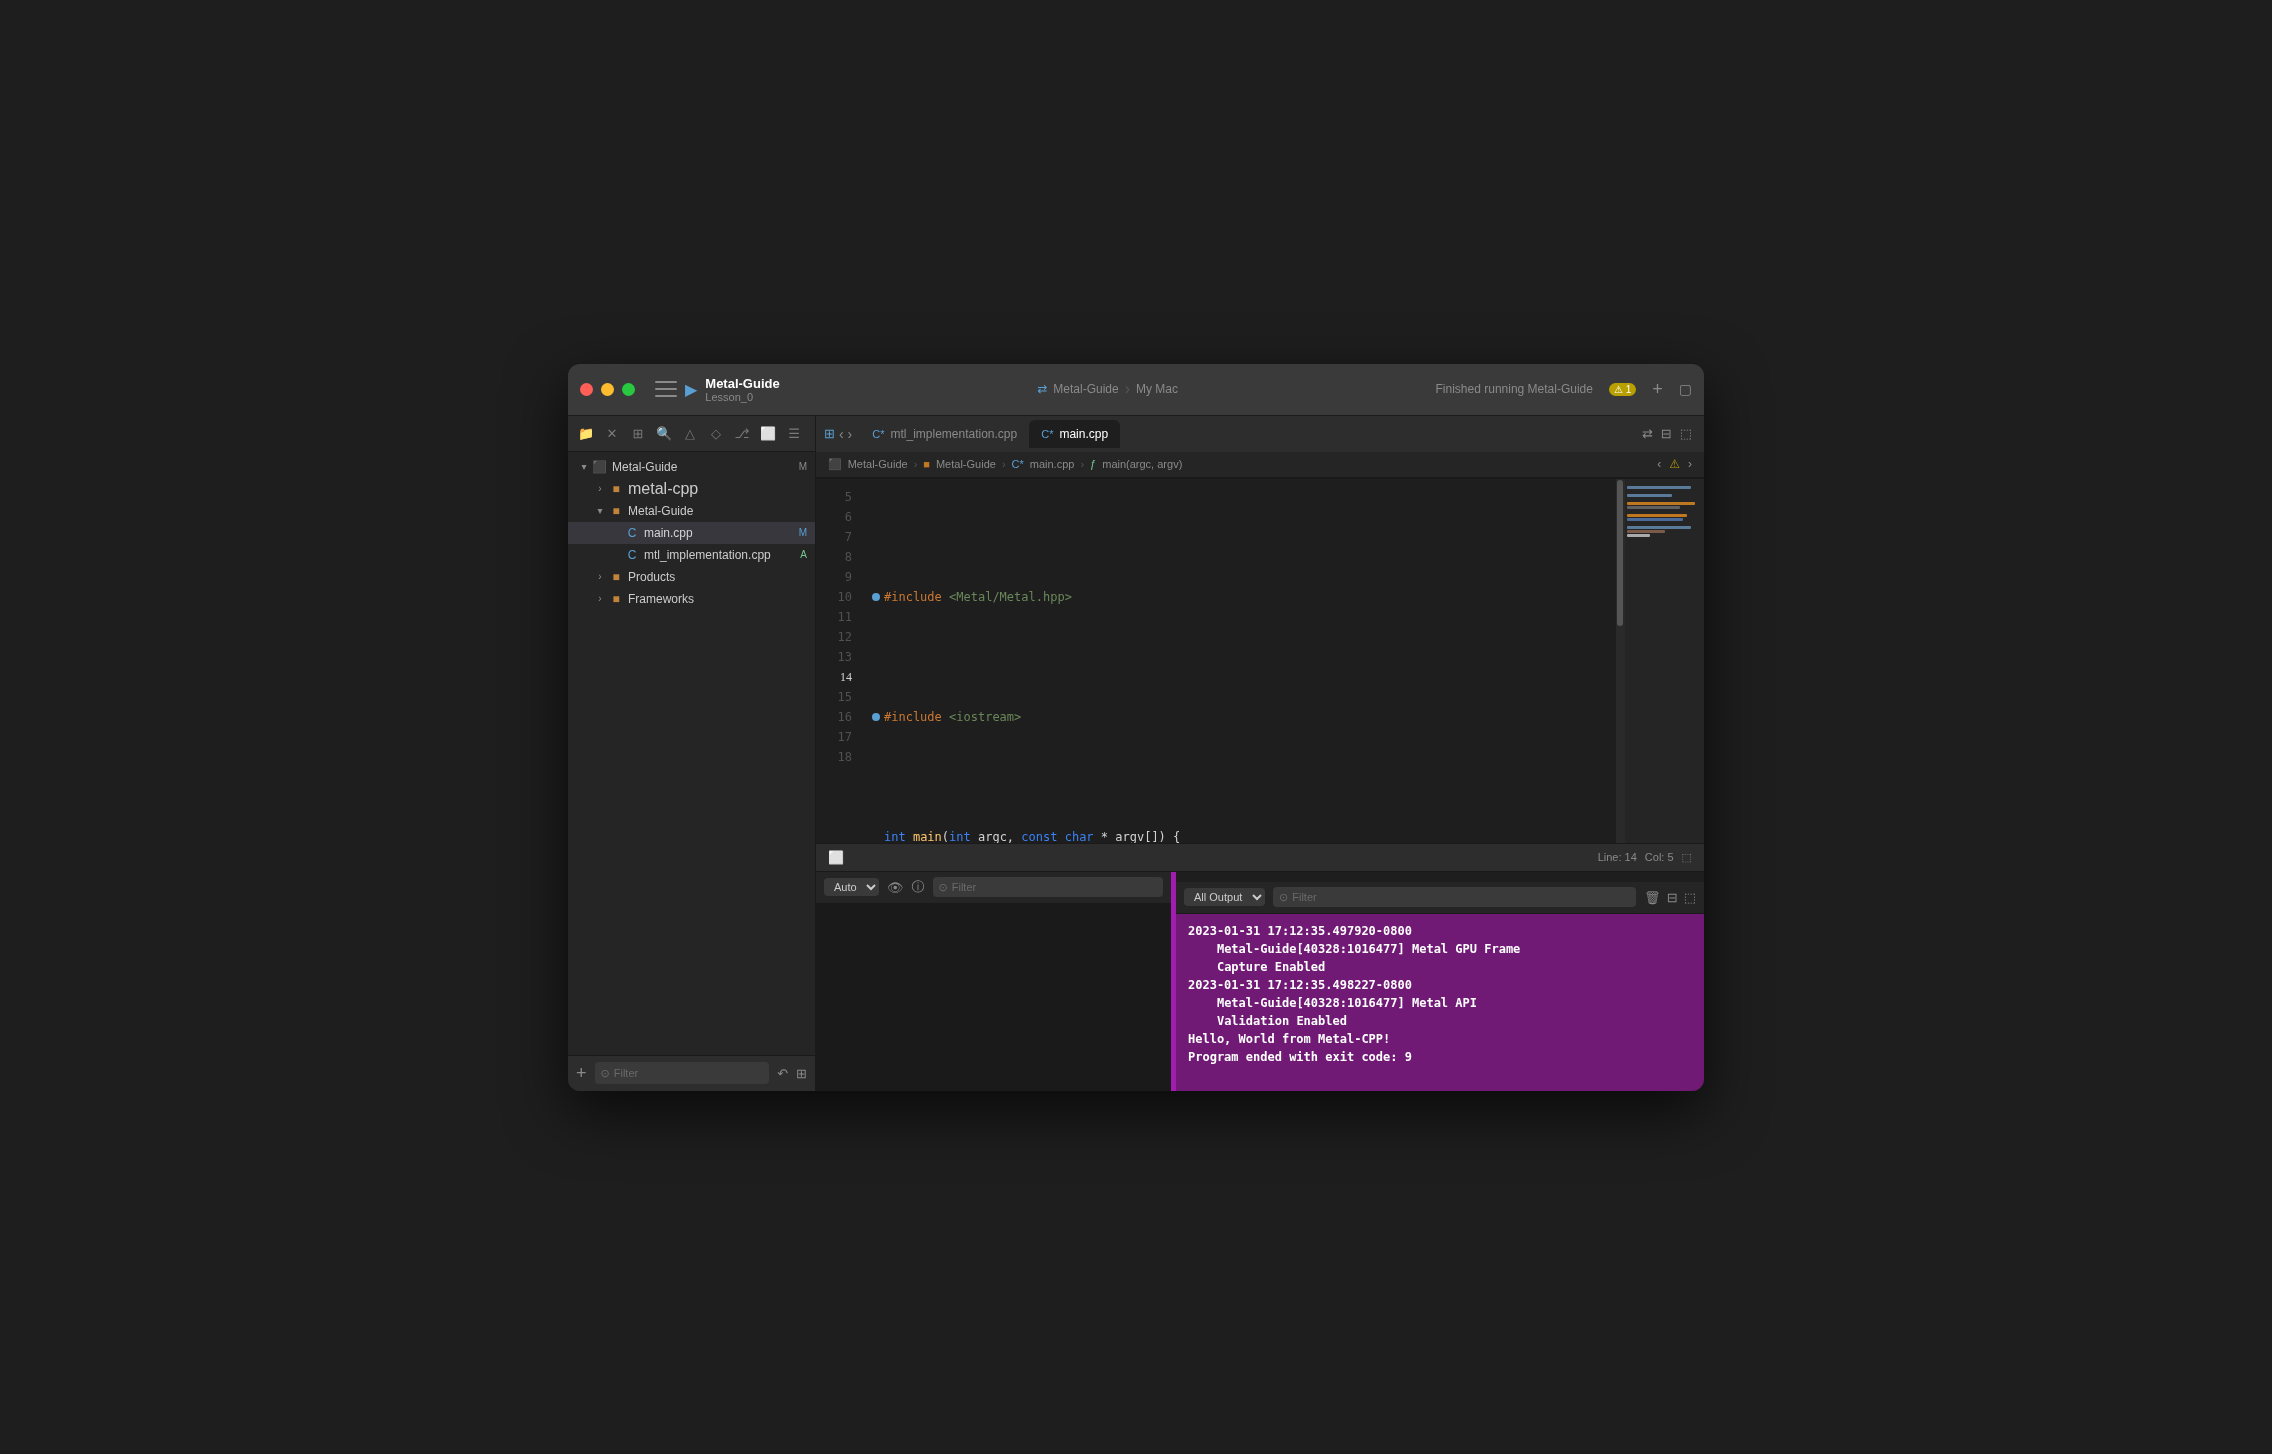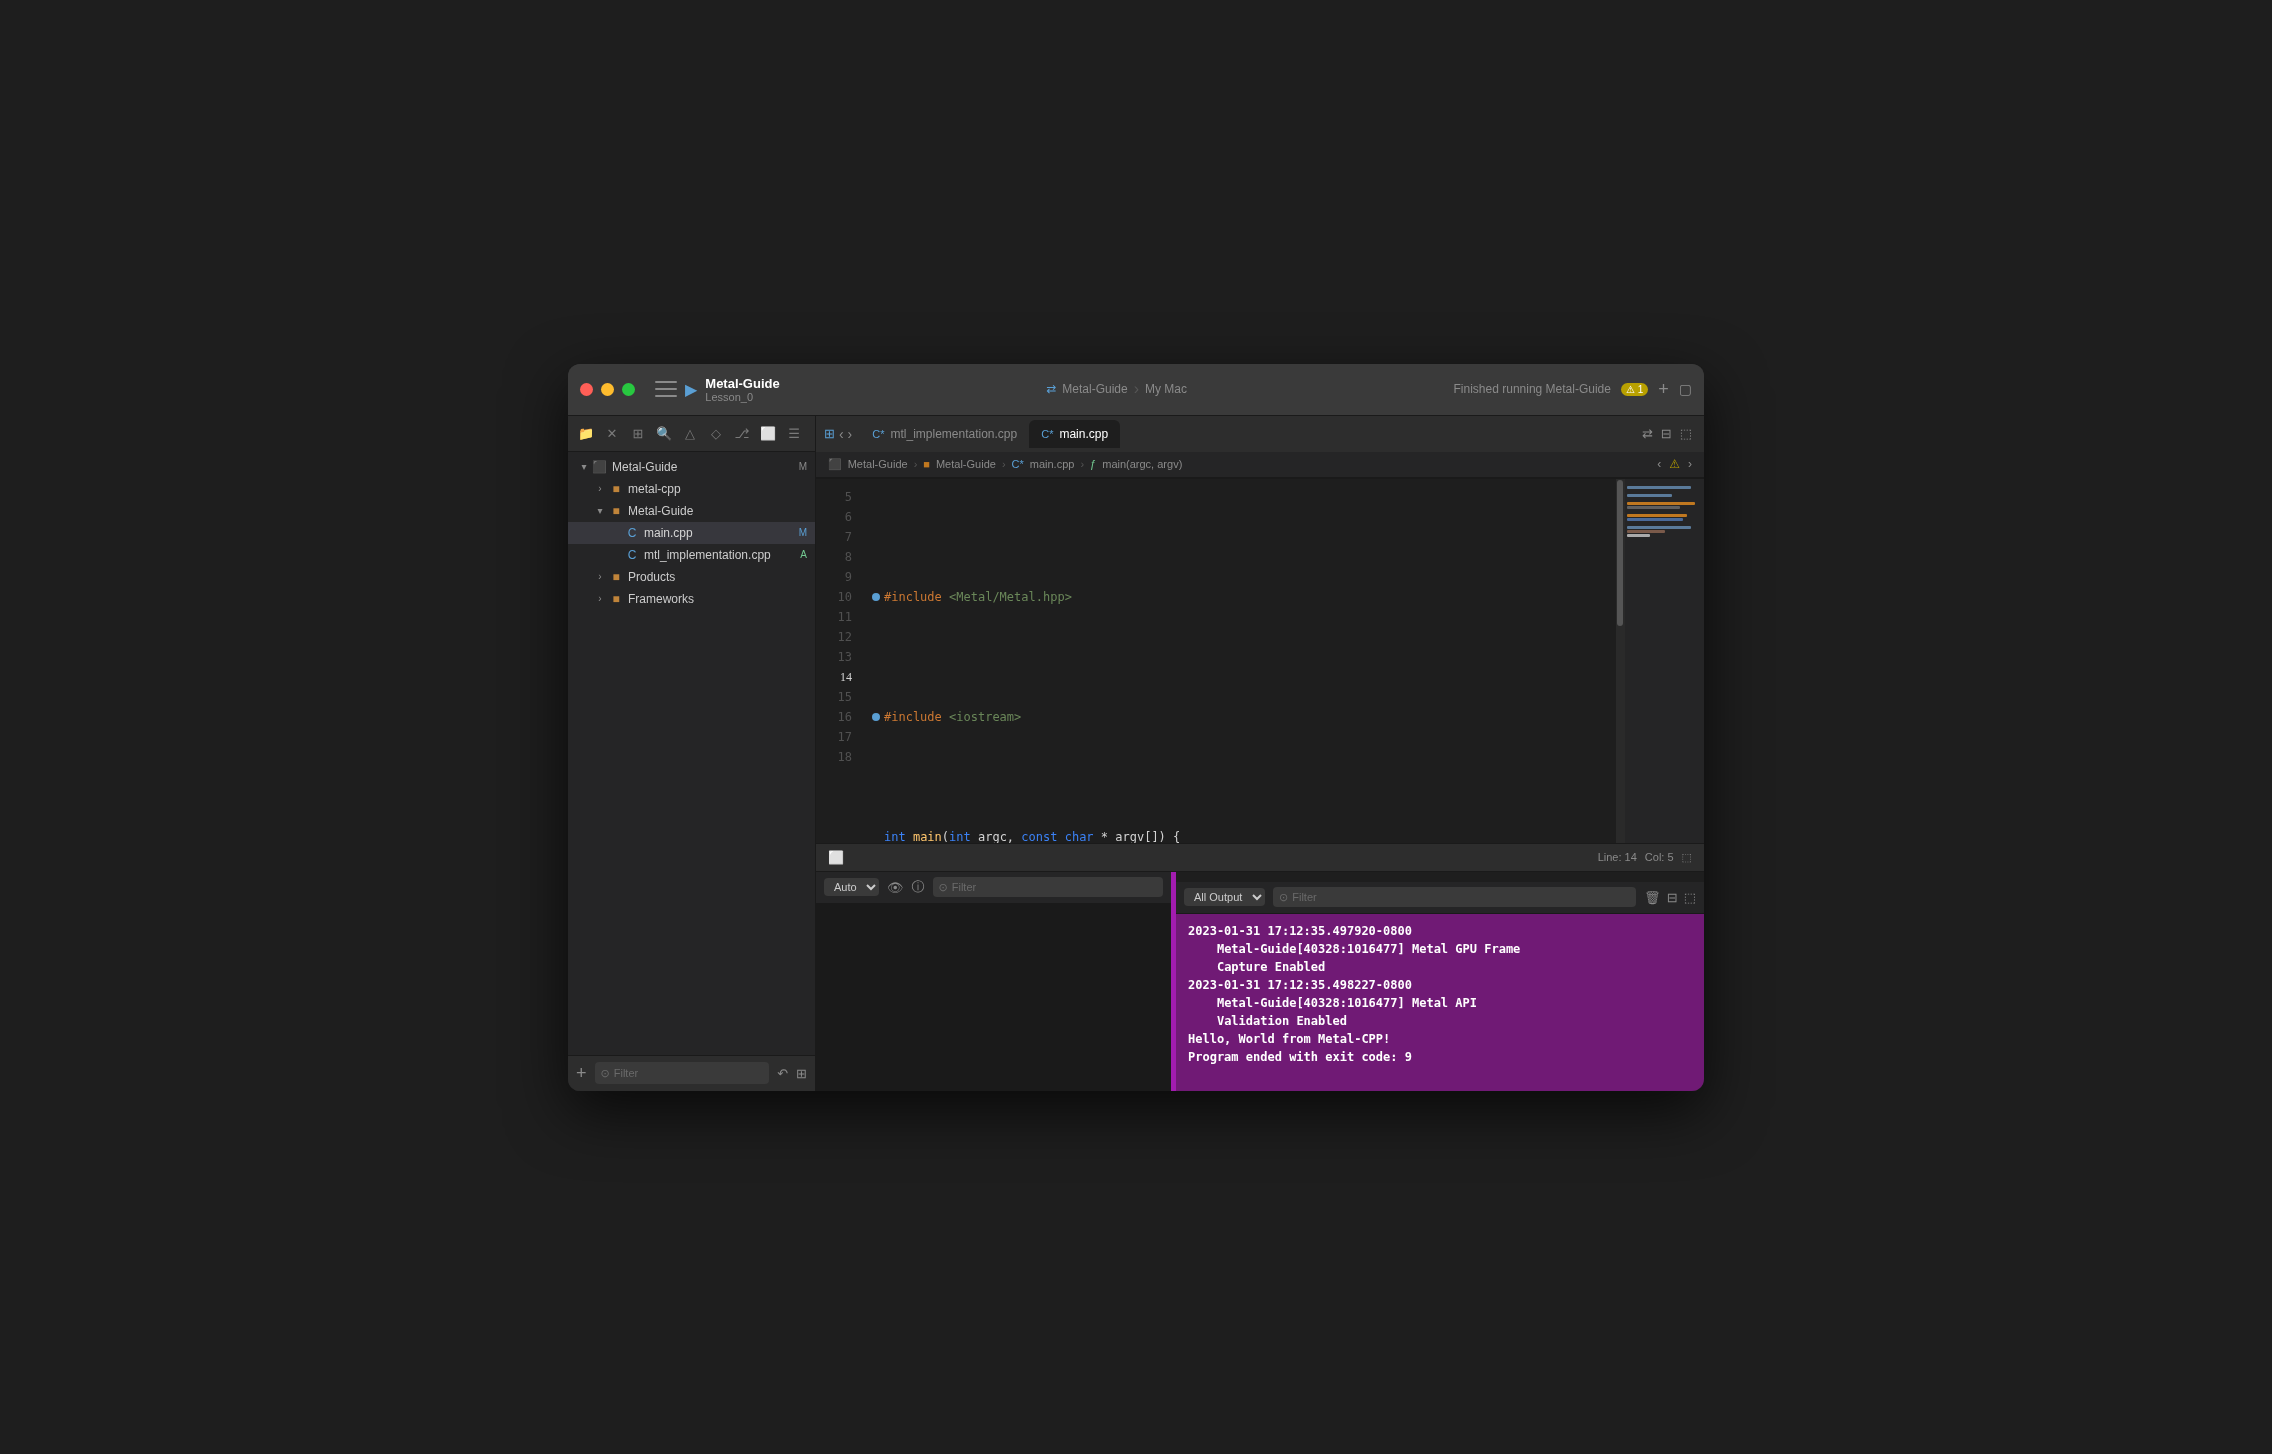--- a/index.html
+++ b/index.html
@@ -463,21 +463,21 @@
         <span style="color:#fff;font-size:13px;font-weight:600;">Metal-Guide</span>
         <span style="color:#8a8a8a;font-size:11px;">Lesson_0</span>
       </div>
     </div>
     <div style="flex:1;display:flex;justify-content:center;align-items:center;gap:6px;">
       <span style="color:#5a9fd4;font-size:12px;">⇄</span>
       <span style="color:#8a8a8a;font-size:12px;">Metal-Guide</span>
       <span style="color:#555;">›</span>
       <span style="color:#8a8a8a;font-size:12px;">My Mac</span>
     </div>
-    <div style="display:flex;align-items:center;gap:10px;">
+    <div style="display:flex;align-items:center;gap:16px;">
       <span style="color:#8a8a8a;font-size:12px;">Finished running Metal-Guide</span>
       <span class="warning-badge">⚠ 1</span>
       <span style="color:#8a8a8a;font-size:18px;cursor:pointer;">+</span>
       <span style="color:#8a8a8a;font-size:14px;cursor:pointer;">▢</span>
     </div>
   </div>
 
   <div class="main-area">
 
     <div class="sidebar">
@@ -499,21 +499,21 @@
           <span class="chevron">▾</span>
           <span class="file-icon" style="color:#5a9fd4;">⬛</span>
           <span style="font-size:12px;color:#cccccc;">Metal-Guide</span>
           <span class="badge">M</span>
         </div>
 
         <div class="tree-item">
           <span class="indent" style="width:24px;"></span>
           <span class="chevron">›</span>
           <span class="file-icon folder-icon-color">■</span>
-          <span style="font-size:12px;text-align:right;">metal-cpp</span>
+          <span style="font-size:16px;text-align:right;">metal-cpp</span>
         </div>
 
         <div class="tree-item">
           <span class="indent" style="width:24px;"></span>
           <span class="chevron">▾</span>
           <span class="file-icon folder-icon-color">■</span>
           <span style="font-size:12px;">Metal-Guide</span>
         </div>
 
         <div class="tree-item selected">

